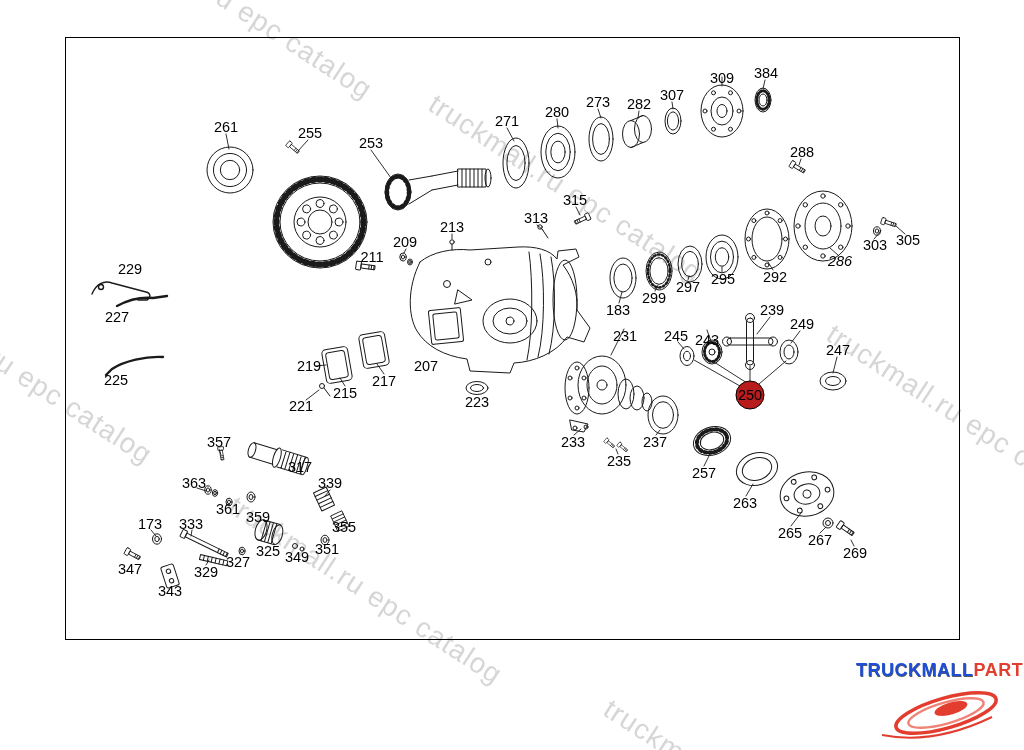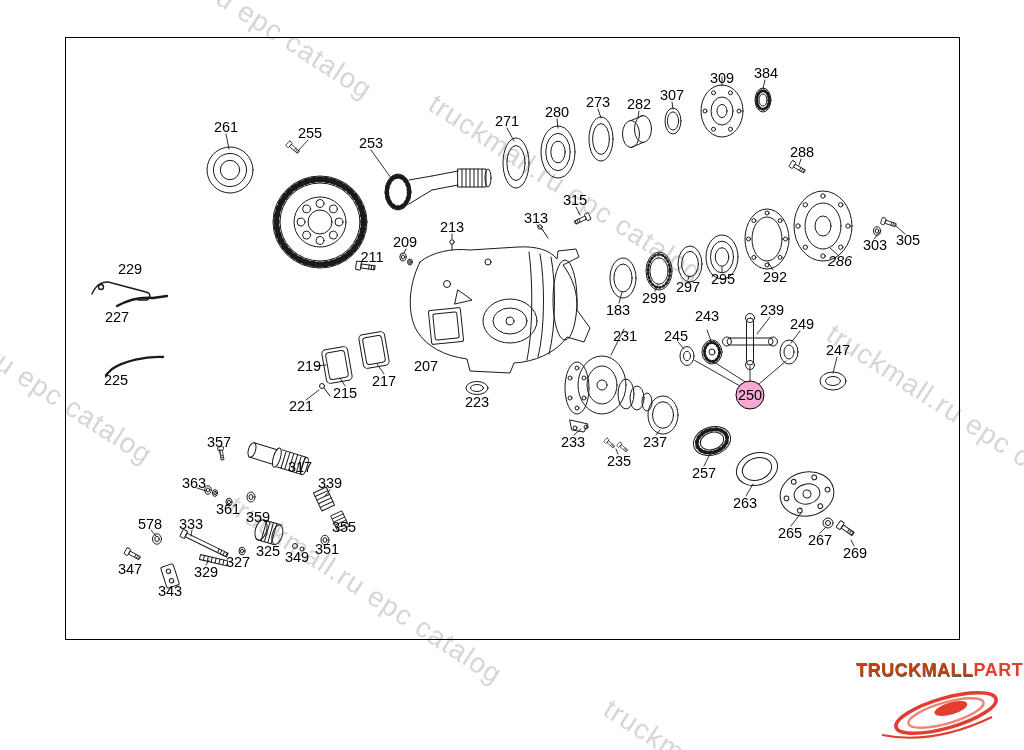--- a/index.html
+++ b/index.html
@@ -31,26 +31,26 @@
     stroke:#1a1a1a; fill:none; stroke-width:1; stroke-linecap:round; stroke-linejoin:round;
   }
   
   #labels { position:absolute; left:0; top:0; width:1024px; height:750px; z-index:3; pointer-events:none; }
   .part-label {
     position:absolute; transform:translate(-50%,-50%);
     font-size:14.5px; color:#000; line-height:1;
   }
   .part-label.circled {
     width:27px; height:27px; border:1.4px solid #000; border-radius:50%;
-    background:#f9a8d4; display:flex; align-items:center; justify-content:center;
+    background:#b91c1c; display:flex; align-items:center; justify-content:center;
   }
   
   #logo { position:absolute; left:856px; top:660px; z-index:4; width:165px; }
   #logo .logo-text { font-weight:bold; font-size:18px; letter-spacing:0.5px; white-space:nowrap; }
-  #logo .brand { color:#c2410c; text-shadow:0.6px 0.6px 0 #5a5a5a; }
+  #logo .brand { color:#1d4ed8; text-shadow:0.6px 0.6px 0 #5a5a5a; }
   #logo .brand-accent { color:#e23d2e; }
   #logo .swoosh { display:block; margin-left:18px; margin-top:2px; }
 </style>
 </head>
 <body>
 
 <div class="wm wm1">truckmall.ru epc catalog</div>
 <div class="wm wm2">truckmall.ru epc catalog</div>
 <div class="wm wm3">truckmall.ru epc catalog</div>
 <div class="wm wm4">truckmall.ru epc catalog</div>
@@ -437,21 +437,21 @@
     <div class="part-label" style="left: 840px; top: 261px; font-style: italic;">286</div>
     <div class="part-label" style="left: 775px; top: 277px;">292</div>
     <div class="part-label" style="left: 723px; top: 279px;">295</div>
     <div class="part-label" style="left: 688px; top: 287px;">297</div>
     <div class="part-label" style="left: 654px; top: 298px;">299</div>
     <div class="part-label" style="left: 618px; top: 310px;">183</div>
     <div class="part-label" style="left: 130px; top: 269px;">229</div>
     <div class="part-label" style="left: 117px; top: 317px;">227</div>
     <div class="part-label" style="left: 116px; top: 380px;">225</div>
     <div class="part-label" style="left: 772px; top: 310px;">239</div>
-    <div class="part-label" style="left: 707px; top: 316px; text-align: center;">243</div>
+    <div class="part-label" style="left: 707px; top: 340px; text-align: center;">243</div>
     <div class="part-label" style="left: 802px; top: 324px;">249</div>
     <div class="part-label" style="left: 676px; top: 336px;">245</div>
     <div class="part-label" style="left: 625px; top: 336px;">231</div>
     <div class="part-label" style="left: 838px; top: 350px;">247</div>
     <div class="part-label circled" style="left: 750px; top: 395px;">250</div>
     <div class="part-label" style="left: 309px; top: 366px;">219</div>
     <div class="part-label" style="left: 384px; top: 381px;">217</div>
     <div class="part-label" style="left: 426px; top: 366px;">207</div>
     <div class="part-label" style="left: 345px; top: 393px;">215</div>
     <div class="part-label" style="left: 301px; top: 406px;">221</div>
@@ -463,21 +463,21 @@
     <div class="part-label" style="left: 745px; top: 503px;">263</div>
     <div class="part-label" style="left: 790px; top: 533px;">265</div>
     <div class="part-label" style="left: 820px; top: 540px;">267</div>
     <div class="part-label" style="left: 855px; top: 553px;">269</div>
     <div class="part-label" style="left: 219px; top: 442px;">357</div>
     <div class="part-label" style="left: 300px; top: 467px;">317</div>
     <div class="part-label" style="left: 194px; top: 483px;">363</div>
     <div class="part-label" style="left: 258px; top: 497px; margin-top: 20px;">359</div>
     <div class="part-label" style="left: 228px; top: 509px;">361</div>
     <div class="part-label" style="left: 330px; top: 483px;">339</div>
-    <div class="part-label" style="left: 150px; top: 524px;">578</div>
+    <div class="part-label" style="left: 150px; top: 524px;">173</div>
     <div class="part-label" style="left: 191px; top: 524px;">333</div>
     <div class="part-label" style="left: 344px; top: 527px;">355</div>
     <div class="part-label" style="left: 268px; top: 551px;">325</div>
     <div class="part-label" style="left: 297px; top: 557px;">349</div>
     <div class="part-label" style="left: 327px; top: 549px;">351</div>
     <div class="part-label" style="left: 238px; top: 562px;">327</div>
     <div class="part-label" style="left: 130px; top: 569px;">347</div>
     <div class="part-label" style="left: 206px; top: 572px;">329</div>
     <div class="part-label" style="left: 170px; top: 591px;">343</div>
   </div>

